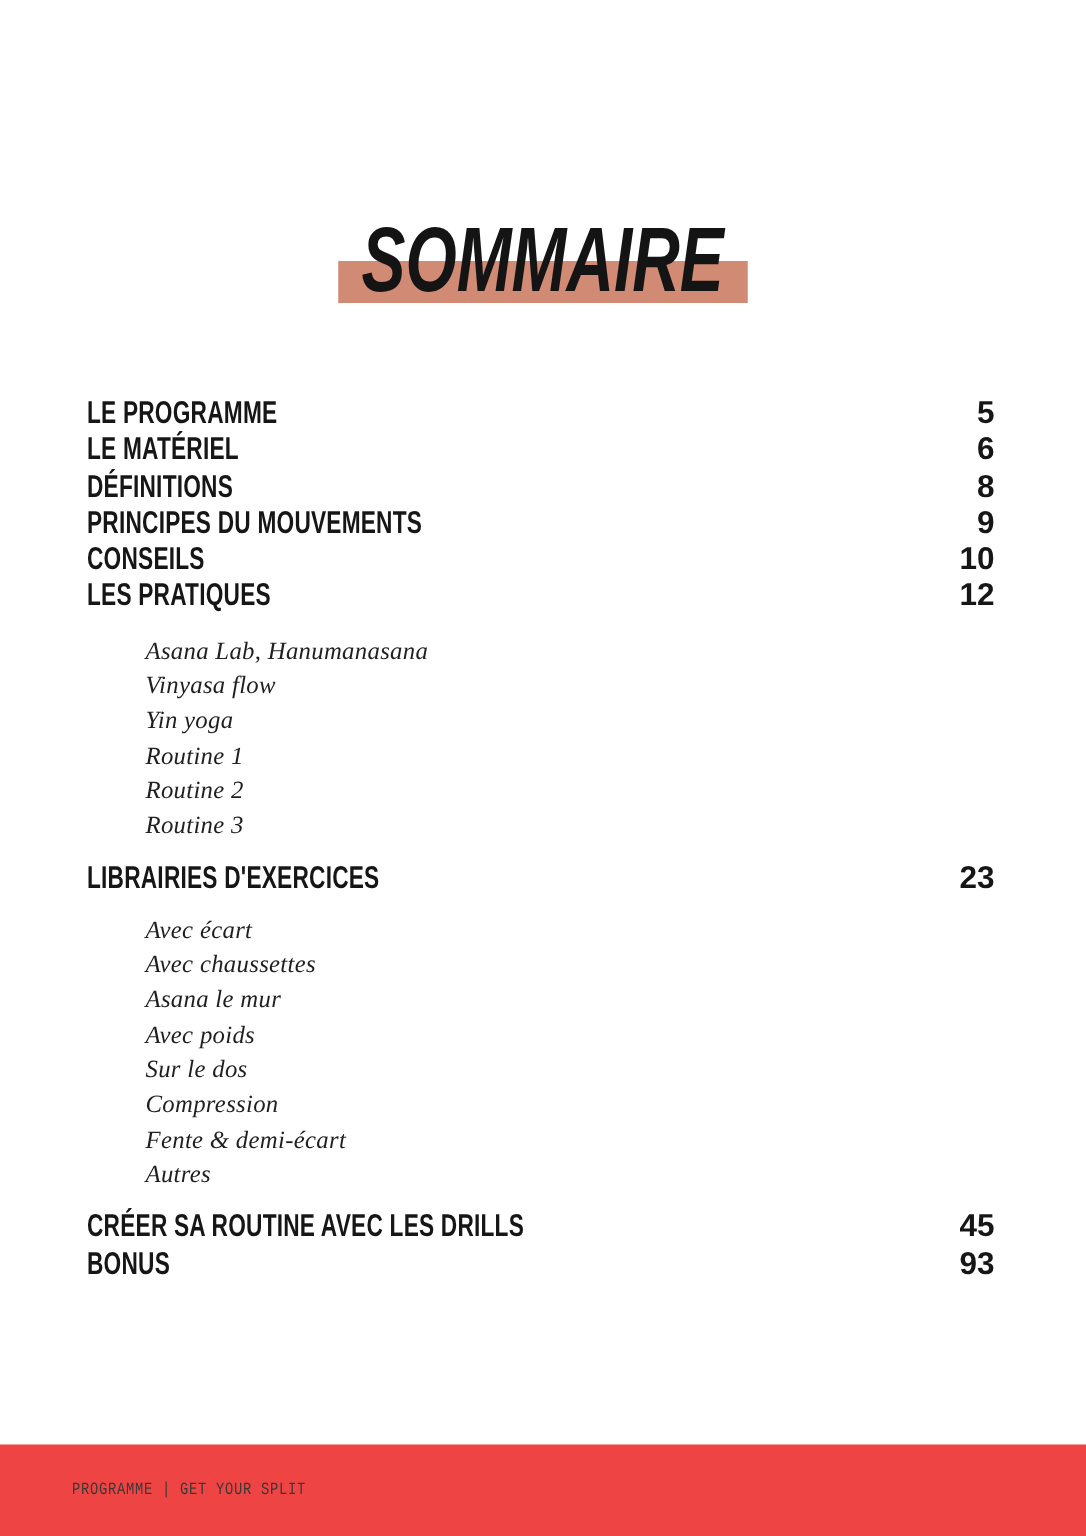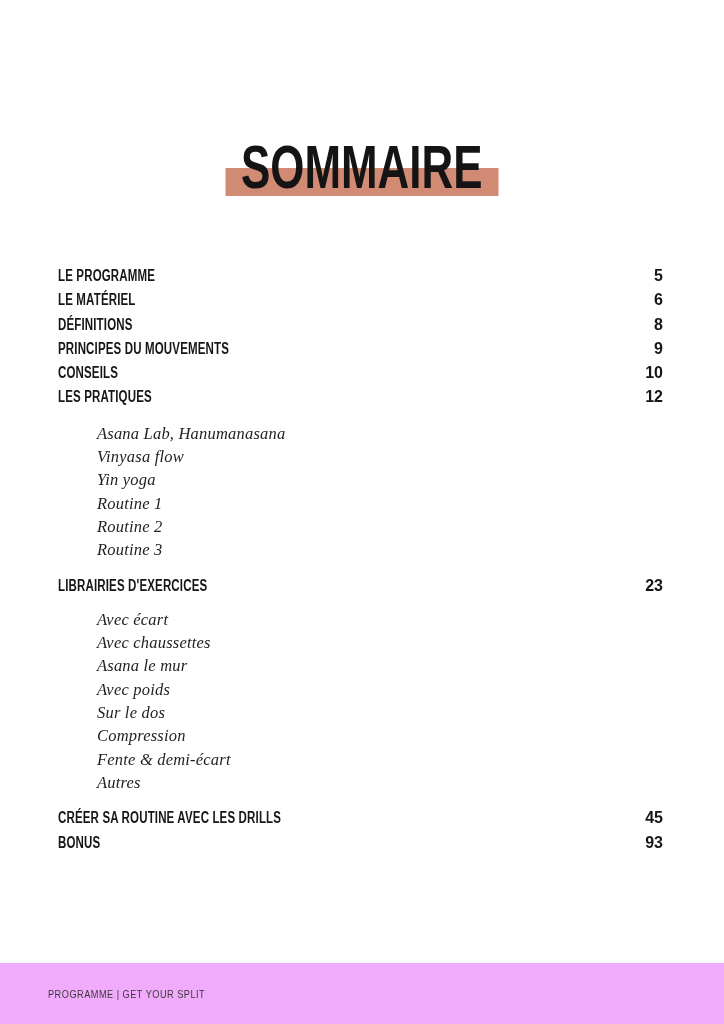--- a/index.html
+++ b/index.html
@@ -14,25 +14,26 @@
     margin: 0 auto;
     background: #ffffff;
     overflow: hidden;
     font-family: "Liberation Sans", sans-serif;
     color: #161616;
   }
 
   
   .title-wrap {
     position: absolute;
-    top: 137px;
+    top: 143px;
     left: 0;
     right: 0;
     height: 80px;
     text-align: center;
+    font-style: italic;
   }
   .title-accent {
     position: absolute;
     top: 31px;
     left: 50%;
     transform: translateX(-50%);
     width: 273px;
     height: 28px;
     background: #d18a74;
   }
@@ -54,21 +55,21 @@
     position: absolute;
     top: 264px;
     left: 58px;
     right: 61px;
   }
   .toc-row {
     display: flex;
     justify-content: space-between;
     align-items: baseline;
     line-height: 24.3px;
-    font-size: 16px;
+    font-size: 21px;
     font-weight: 700;
   }
   .toc-row .label {
     transform: scaleX(0.72);
     transform-origin: 0 50%;
     white-space: nowrap;
     letter-spacing: 0.2px;
   }
   .toc-row .pagenum {
     letter-spacing: 0;
@@ -175,17 +176,17 @@
       <span class="label">CRÉER SA ROUTINE AVEC LES DRILLS</span>
       <span class="pagenum">45</span>
     </div>
     <div class="toc-row">
       <span class="label">BONUS</span>
       <span class="pagenum">93</span>
     </div>
 
   </div>
 
-  <div class="footer" style="background: #f0abfc;">
+  <div class="footer" style="background: #ef4444; font-family: Liberation Mono, monospace;">
     <span class="footer-text">PROGRAMME | GET YOUR SPLIT</span>
   </div>
 
 </div>
 
 </body></html>

